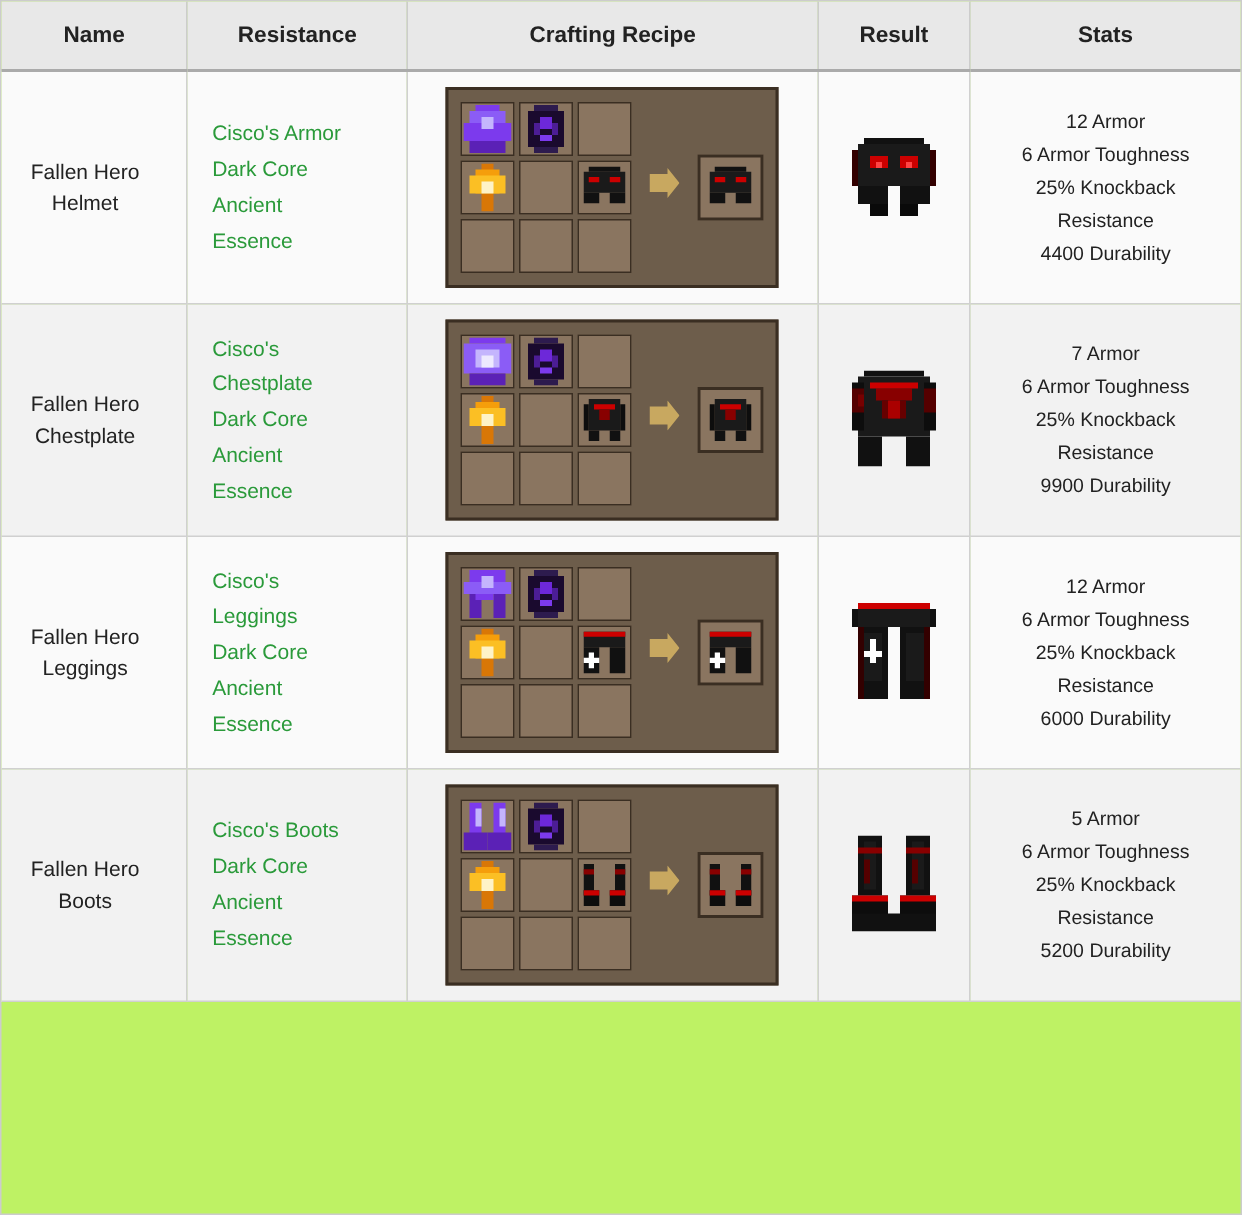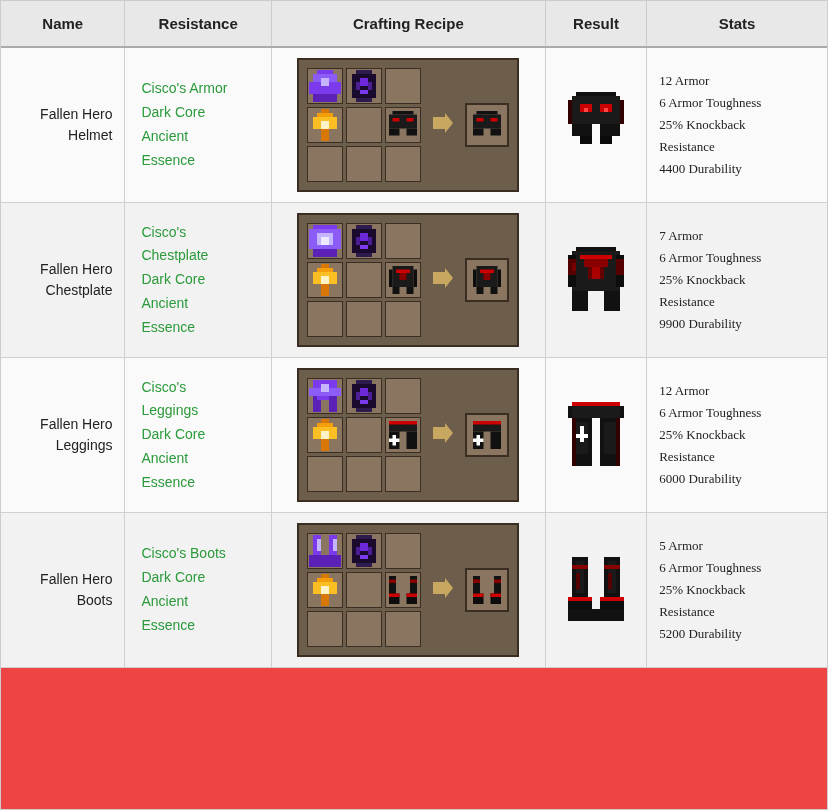--- a/index.html
+++ b/index.html
@@ -7,21 +7,21 @@
     body {
       background: #f0f0f0;
       font-family: 'Segoe UI', Arial, sans-serif;
       font-size: 14px;
       color: #222;
     }
 
     .table-wrapper {
       width: 828px;
       min-height: 810px;
-      background: #ef4444;
+      background: #bef264;
       border: 1px solid #ccc;
     }
 
     table {
       width: 100%;
       border-collapse: collapse;
     }
 
     thead tr {
       background: #e8e8e8;
@@ -42,40 +42,39 @@
       padding: 14px 12px;
       vertical-align: middle;
       border-right: 1px solid #d0d0d0;
       border-bottom: 1px solid #d0d0d0;
       text-align: center;
     }
 
     td:last-child { border-right: none; }
 
     td.name-cell {
-      text-align: right;
+      text-align: center;
       font-size: 14px;
       line-height: 1.5;
       padding-left: 0;
     }
 
     td.ingredients-cell {
       text-align: left;
       color: #2a9a3a;
       font-size: 14px;
       line-height: 1.7;
       padding-left: 16px;
     }
 
     td.stats-cell {
-      text-align: left;
+      text-align: center;
       font-size: 13px;
       line-height: 1.7;
       padding-left: 12px;
-      font-family: Liberation Serif, serif;
     }
 
     
     .crafting-area {
       display: inline-flex;
       align-items: center;
       background: #6d5d4b;
       padding: 8px;
       border: 2px solid #3a2e22;
       gap: 8px;

